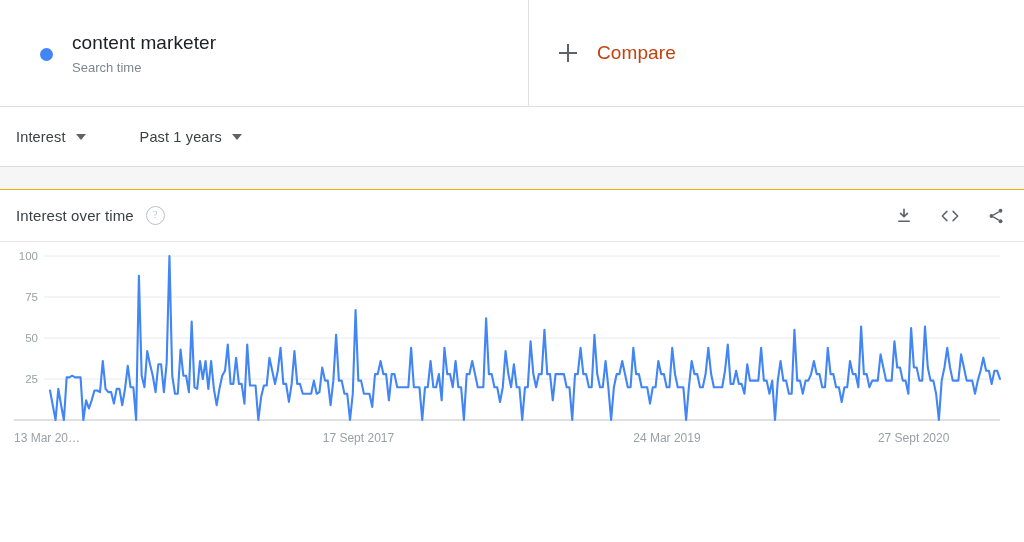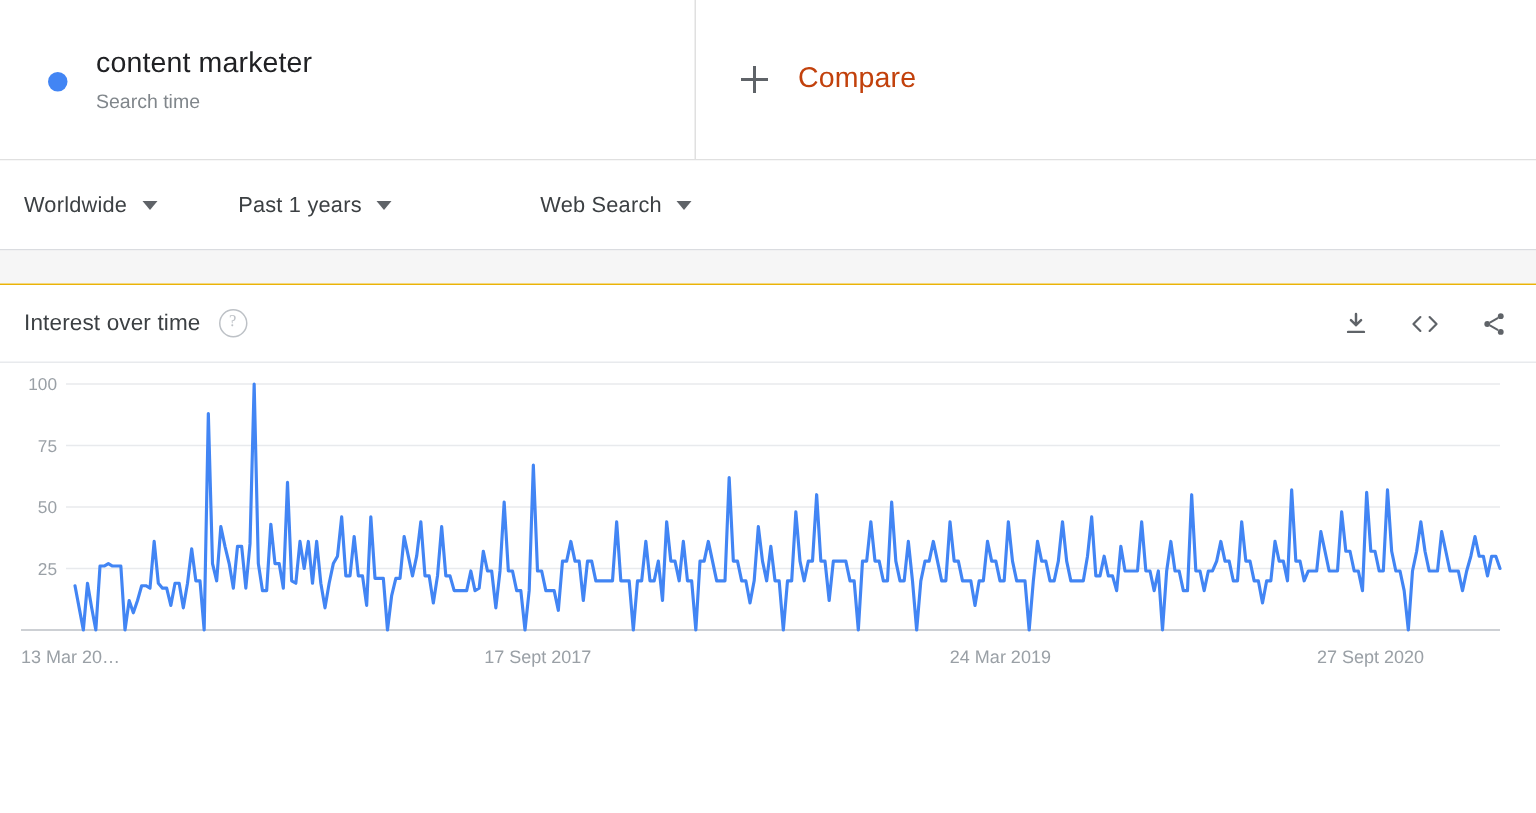--- a/index.html
+++ b/index.html
@@ -17,26 +17,27 @@
 
   
   .term-bar {
     display: flex;
     height: 107px;
     box-sizing: border-box;
     border-bottom: 1px solid #e0e0e0;
     background: #fff;
   }
   .term-card {
-    width: 464px;
+    width: 500px;
     box-sizing: border-box;
     border-right: 1px solid #e0e0e0;
     display: flex;
     align-items: center;
-    padding-left: 32px;
+    padding-left: 11px;
+    margin-left: 29px;
   }
   .term-dot {
     width: 13px;
     height: 13px;
     border-radius: 50%;
     flex: none;
     margin-right: 19px;
     margin-top: 2px;
   }
   .term-texts { display: flex; flex-direction: column; }
@@ -188,34 +189,30 @@
     </span>
   </div>
   <div class="compare-cell">
     <span class="plus-icon"></span>
     <span class="compare-label">Compare</span>
   </div>
 </div>
 
 <div class="filter-bar">
   <div class="filter">
-    <span class="filter-label">Worldwide</span>
+    <span class="filter-label">Interest</span>
     <span class="caret"></span>
   </div>
   <div class="f-gap-1"></div>
   <div class="filter">
     <span class="filter-label">Past 1 years</span>
     <span class="caret"></span>
   </div>
   <div class="f-gap-2"></div>
   <div class="f-gap-3"></div>
-  <div class="filter">
-    <span class="filter-label">Web Search</span>
-    <span class="caret"></span>
-  </div>
 </div>
 
 <div class="page-gap"></div>
 
 <div class="card">
   <div class="card-header">
     <span class="card-title">Interest over time</span>
     <span class="help-icon">?</span>
     <span class="header-spacer"></span>
     <span class="icon-btn">

